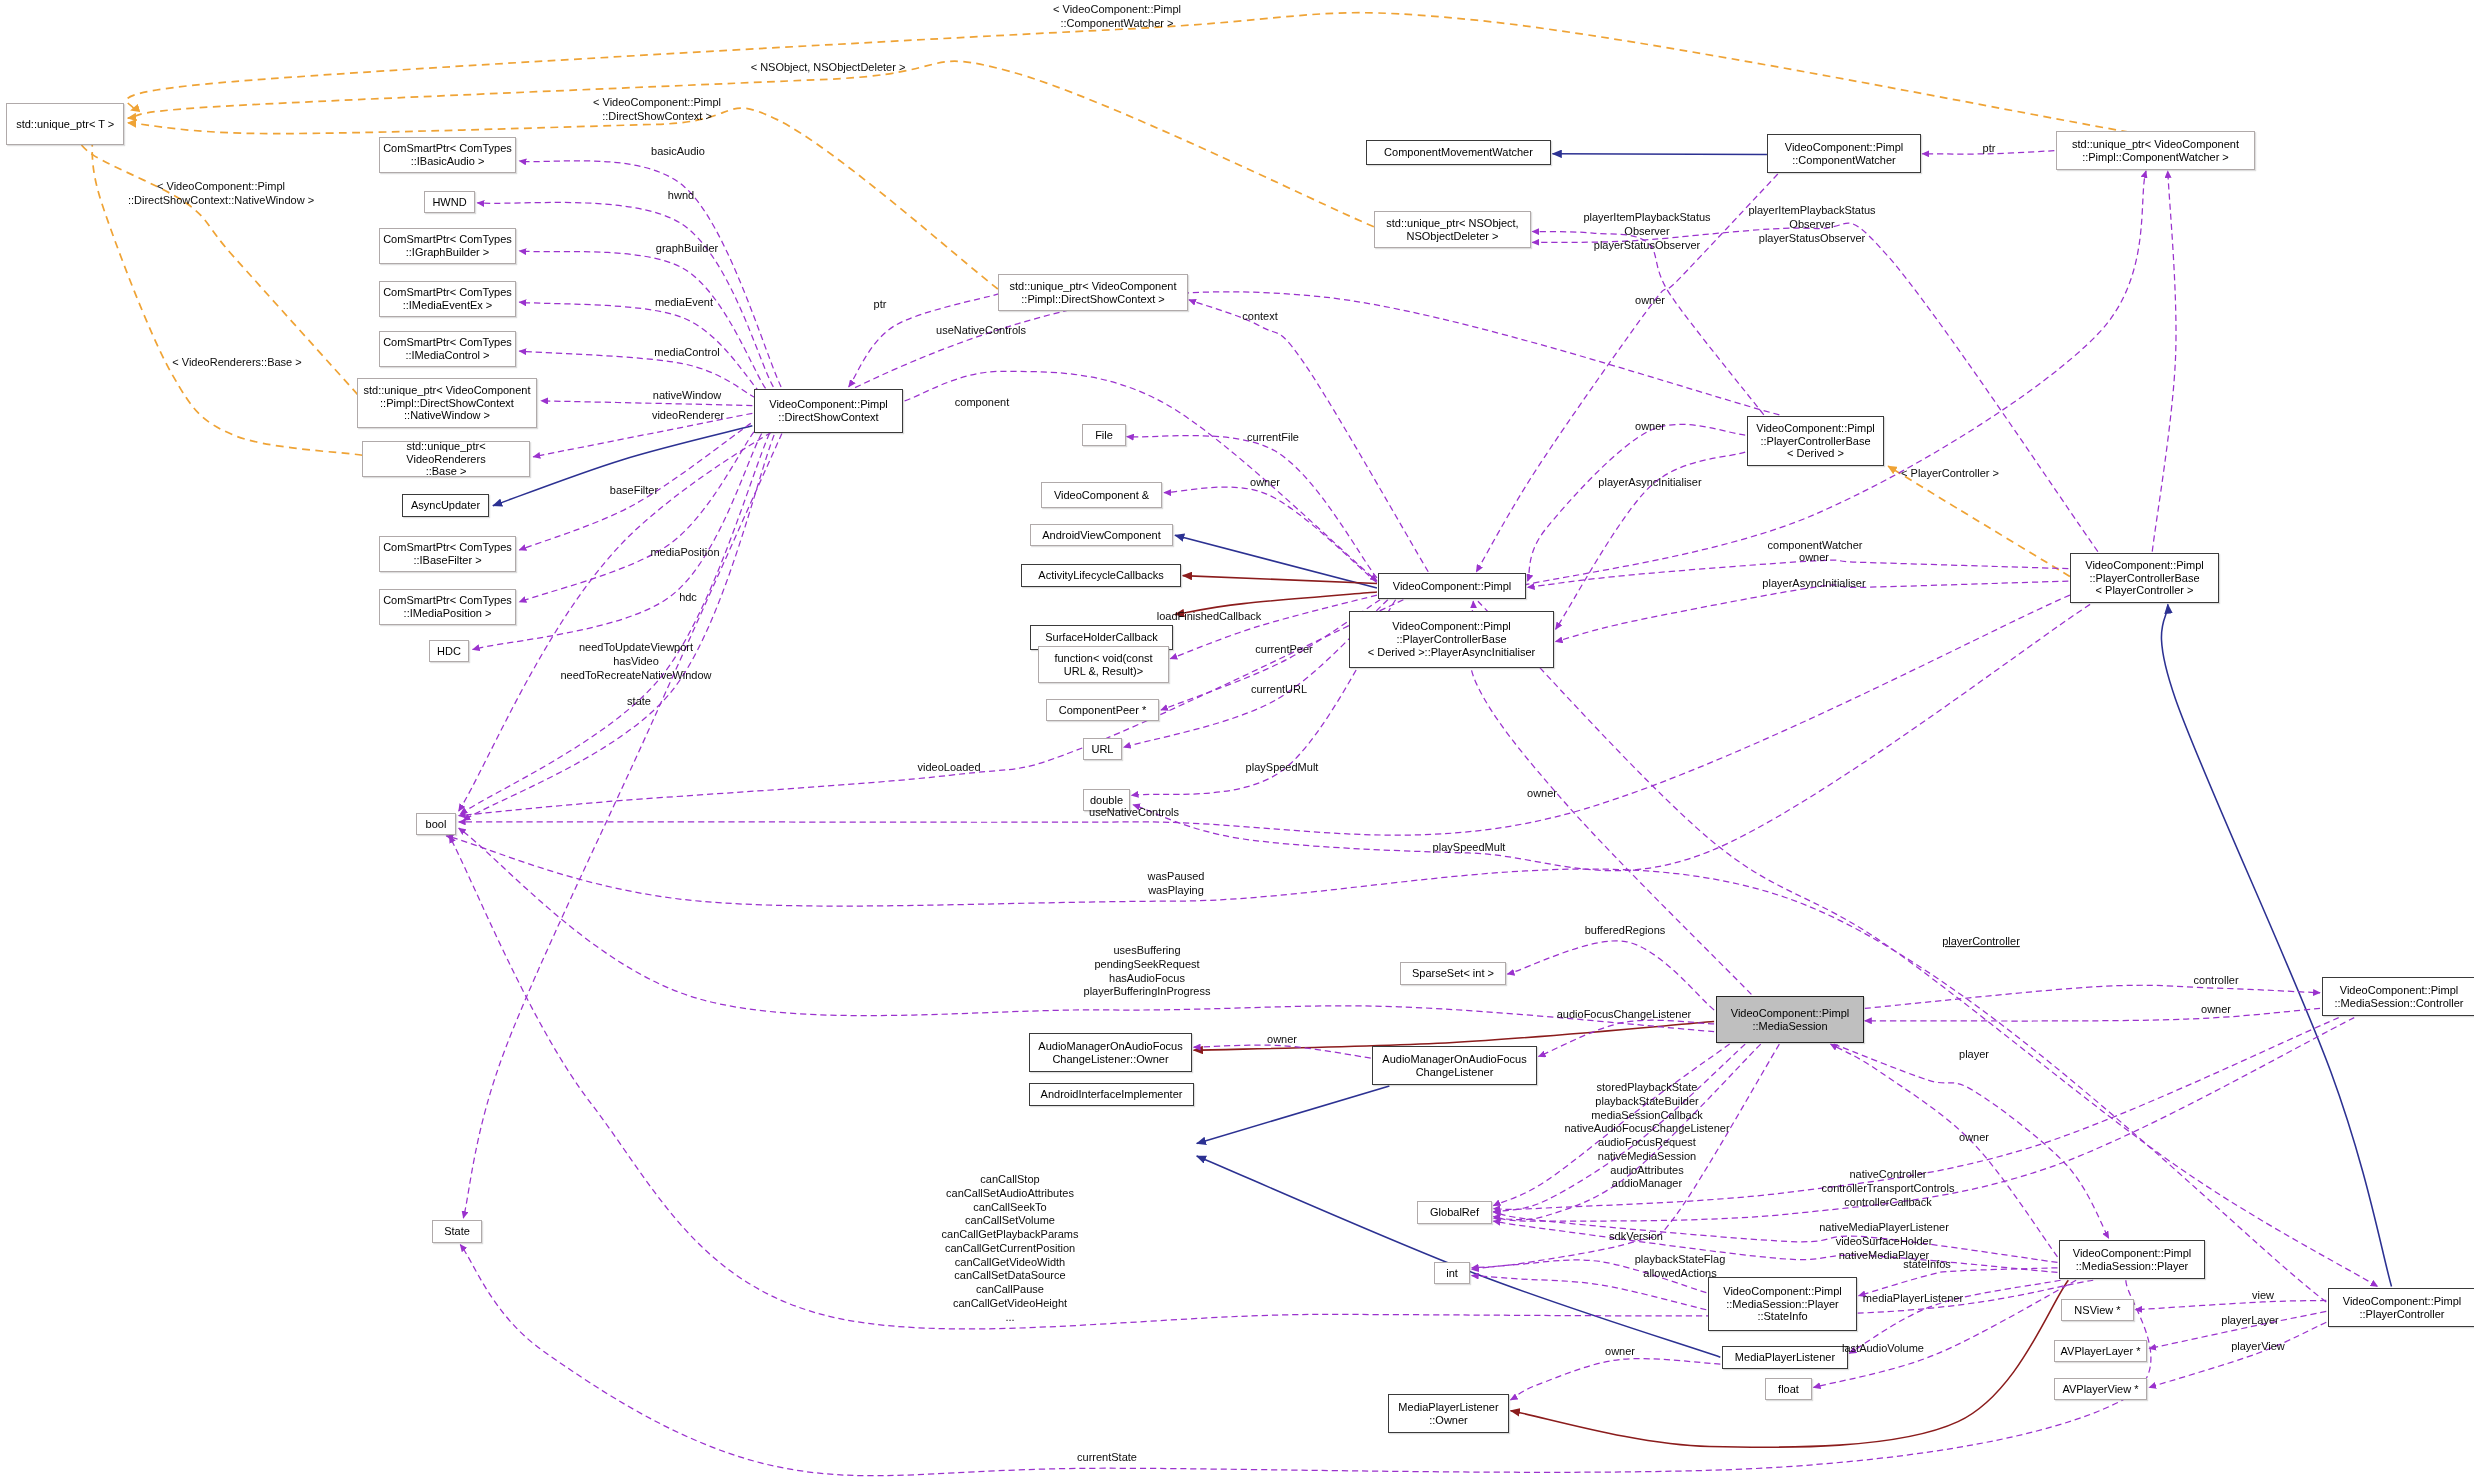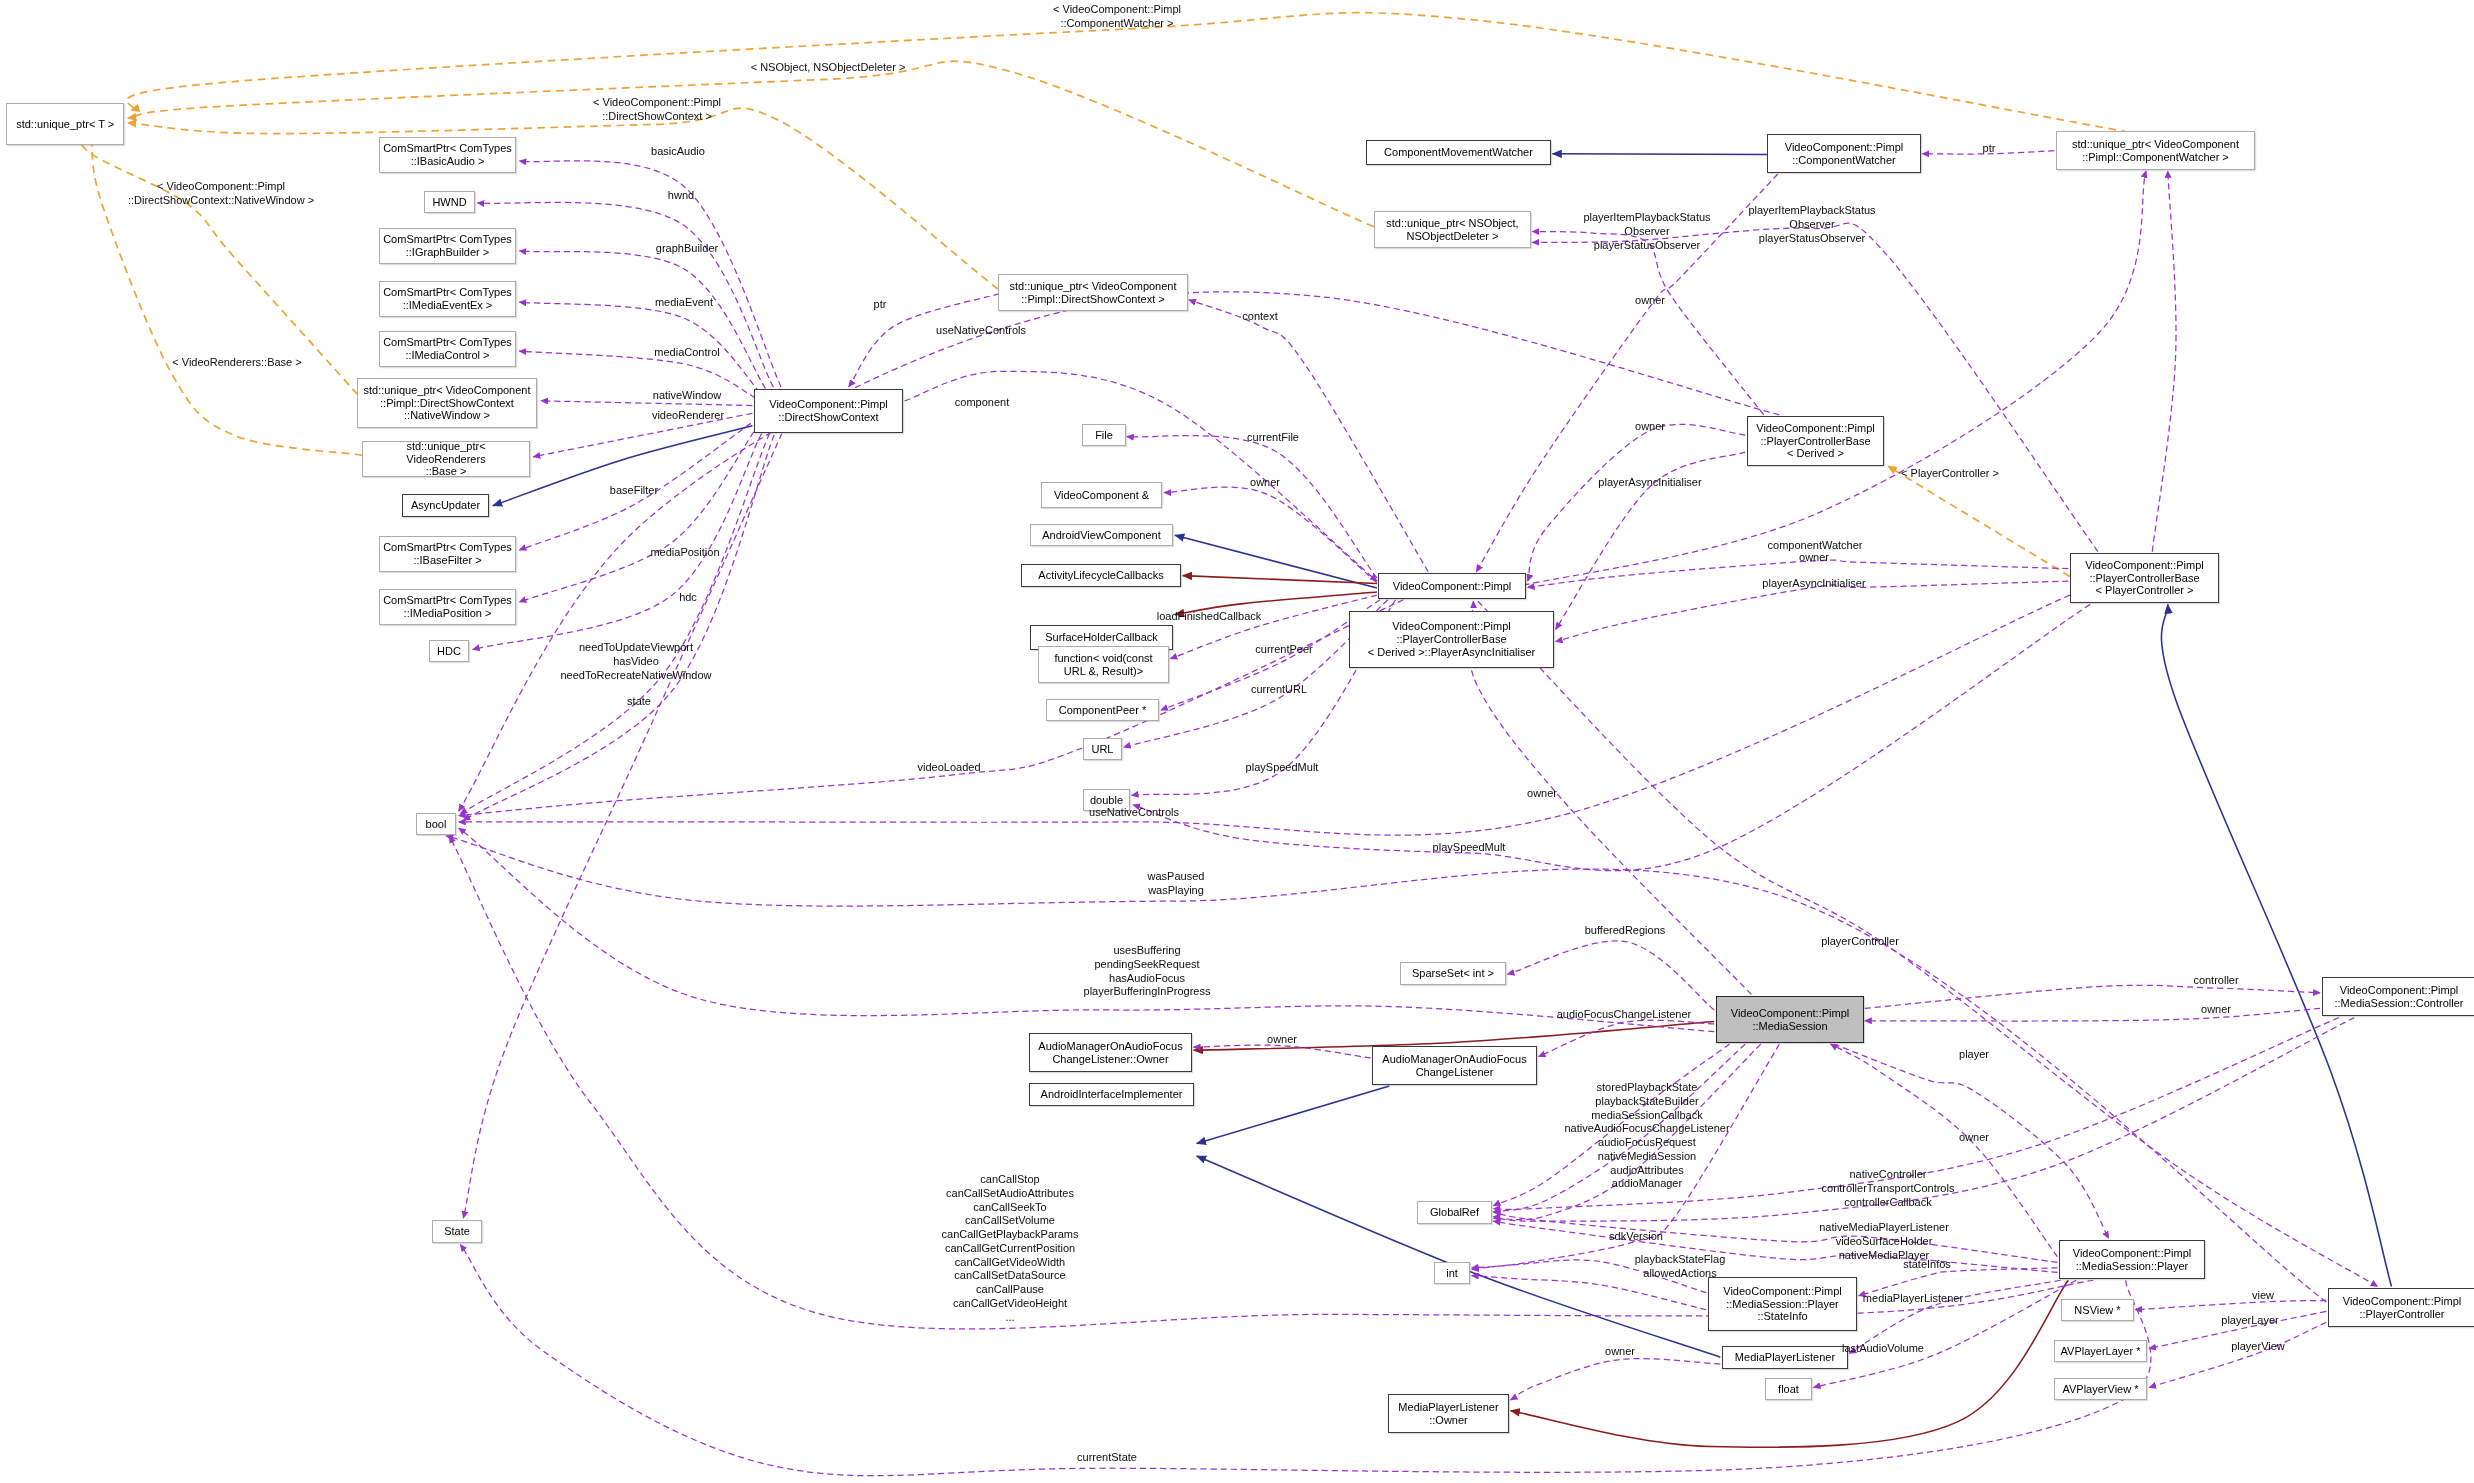--- a/index.html
+++ b/index.html
@@ -298,17 +298,17 @@
 playerStatusObserver</div>
       <div class="edge-label" style="left: 1812px; top: 225px;">playerItemPlaybackStatus
 Observer
 playerStatusObserver</div>
       <div class="edge-label" style="left: 1650px; top: 301px;">owner</div>
       <div class="edge-label" style="left: 1650px; top: 427px;">owner</div>
       <div class="edge-label" style="left: 1650px; top: 483px;">playerAsyncInitialiser</div>
       <div class="edge-label" style="left: 1815px; top: 510px; margin-top: 36px;">componentWatcher</div>
       <div class="edge-label" style="left: 1814px; top: 558px;">owner</div>
       <div class="edge-label" style="left: 1814px; top: 584px;">playerAsyncInitialiser</div>
-      <div class="edge-label" style="left: 1860px; top: 942px;">playerController</div>
+      <div class="edge-label" style="left: 1981px; top: 942px; text-decoration: underline;">playerController</div>
       <div class="edge-label" style="left: 1989px; top: 149px;">ptr</div>
     </div>
 </div>
 
 
 </body></html>

